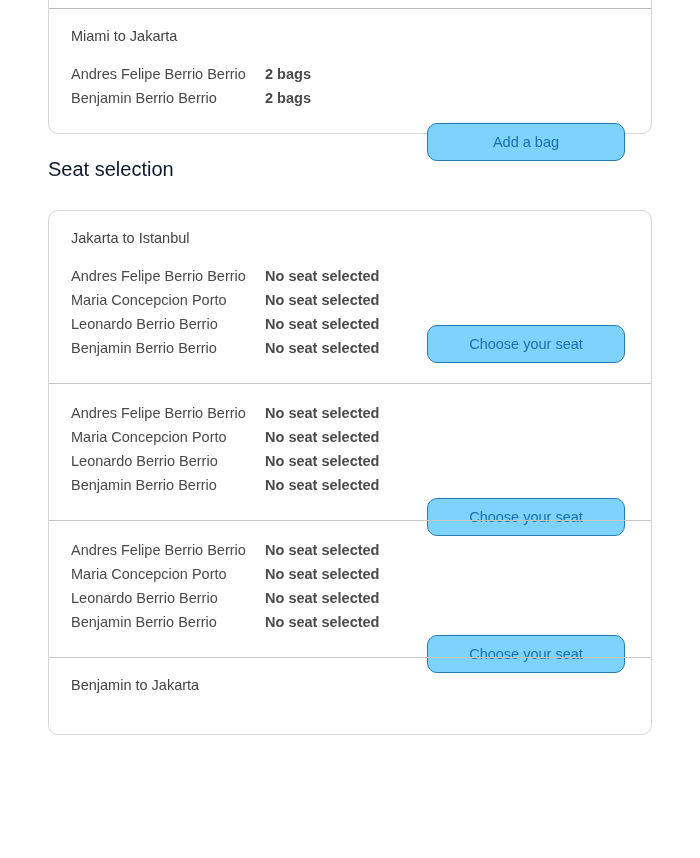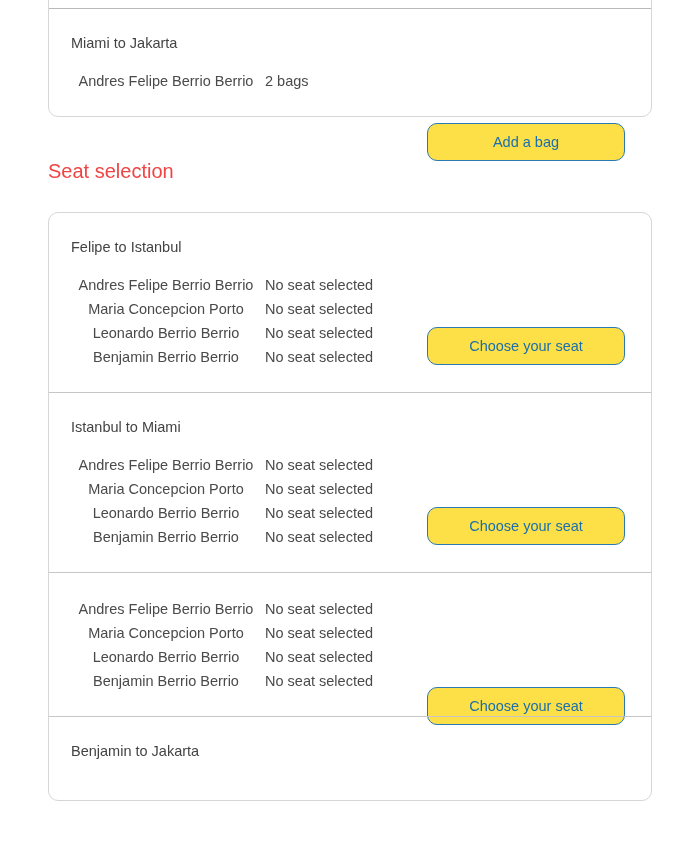--- a/index.html
+++ b/index.html
@@ -21,21 +21,21 @@
     border-radius: 10px;
     box-sizing: border-box;
   }
   
   .bags-card {
     margin-top: -26px;
     padding-top: 33px;
   }
   .segment {
     position: relative;
-    padding: 24px 22px 23px 22px;
+    padding: 17px 22px 23px 22px;
   }
   .bags-card .segment {
     border-top: 1px solid #b9b9b9;
   }
   .seat-card .segment + .segment {
     border-top: 1px solid #c6c6c6;
   }
   .route {
     font-size: 14.5px;
     line-height: 20px;
@@ -44,78 +44,82 @@
   }
   .prow {
     font-size: 14.5px;
     line-height: 24px;
     color: #4a4a4a;
     white-space: nowrap;
   }
   .pname {
     display: inline-block;
     width: 190px;
-    text-align: center;
   }
   .pstatus {
     display: inline-block;
+    font-weight: bold;
   }
   .action-btn {
     position: absolute;
     top: 114px;
     right: 26px;
     width: 198px;
     height: 38px;
     box-sizing: border-box;
-    background: #fde047;
+    background: #7dd3fc;
     border: 1.5px solid #2a7ab2;
     border-radius: 10px;
     color: #1a6fad;
     font-size: 14.5px;
     font-family: "Liberation Sans", sans-serif;
     cursor: pointer;
     padding: 0;
   }
   .section-heading {
     font-size: 20px;
     line-height: 28px;
     font-weight: 400;
-    color: #ef4444;
-    margin: 40px 0 27px 0;
+    color: #0f172a;
+    margin: 21px 0 27px 0;
   }
 </style>
 </head>
 <body>
 
 <div class="content">
 
   <section class="card bags-card">
     <div>
   <div class="segment">
     <div class="route">Miami to Jakarta</div>
     <div class="rows">
   <div class="prow">
     <span class="pname">Andres Felipe Berrio Berrio</span>
     <span class="pstatus">2 bags</span>
   </div>
 
 
 
+  <div class="prow">
+    <span class="pname">Benjamin Berrio Berrio</span>
+    <span class="pstatus">2 bags</span>
+  </div>
 </div>
     <button class="action-btn">Add a bag</button>
   </div>
 </div>
   </section>
 
   <h2 class="section-heading">Seat selection</h2>
 
   <section class="card seat-card">
     <div>
   <div class="segment">
-    <div class="route">Felipe to Istanbul</div>
+    <div class="route">Jakarta to Istanbul</div>
     <div class="rows">
   <div class="prow">
     <span class="pname">Andres Felipe Berrio Berrio</span>
     <span class="pstatus">No seat selected</span>
   </div>
 
   <div class="prow">
     <span class="pname">Maria Concepcion Porto</span>
     <span class="pstatus">No seat selected</span>
   </div>
@@ -127,21 +131,20 @@
 
   <div class="prow">
     <span class="pname">Benjamin Berrio Berrio</span>
     <span class="pstatus">No seat selected</span>
   </div>
 </div>
     <button class="action-btn">Choose your seat</button>
   </div>
 
   <div class="segment">
-    <div class="route">Istanbul to Miami</div>
     <div class="rows">
   <div class="prow">
     <span class="pname">Andres Felipe Berrio Berrio</span>
     <span class="pstatus">No seat selected</span>
   </div>
 
   <div class="prow">
     <span class="pname">Maria Concepcion Porto</span>
     <span class="pstatus">No seat selected</span>
   </div>

